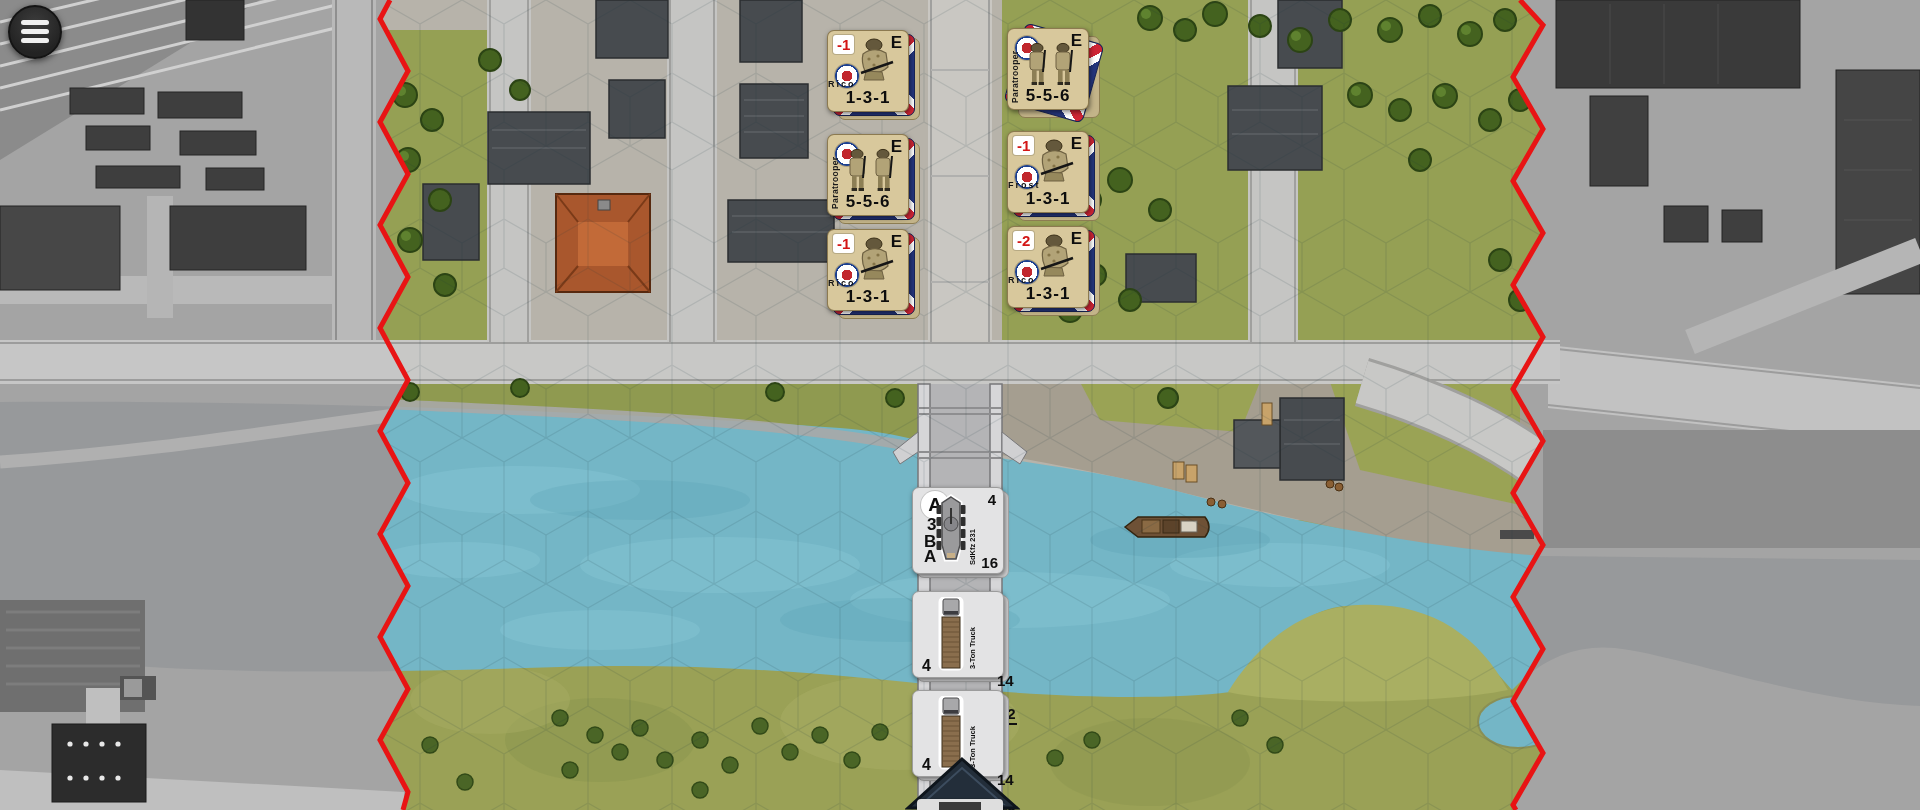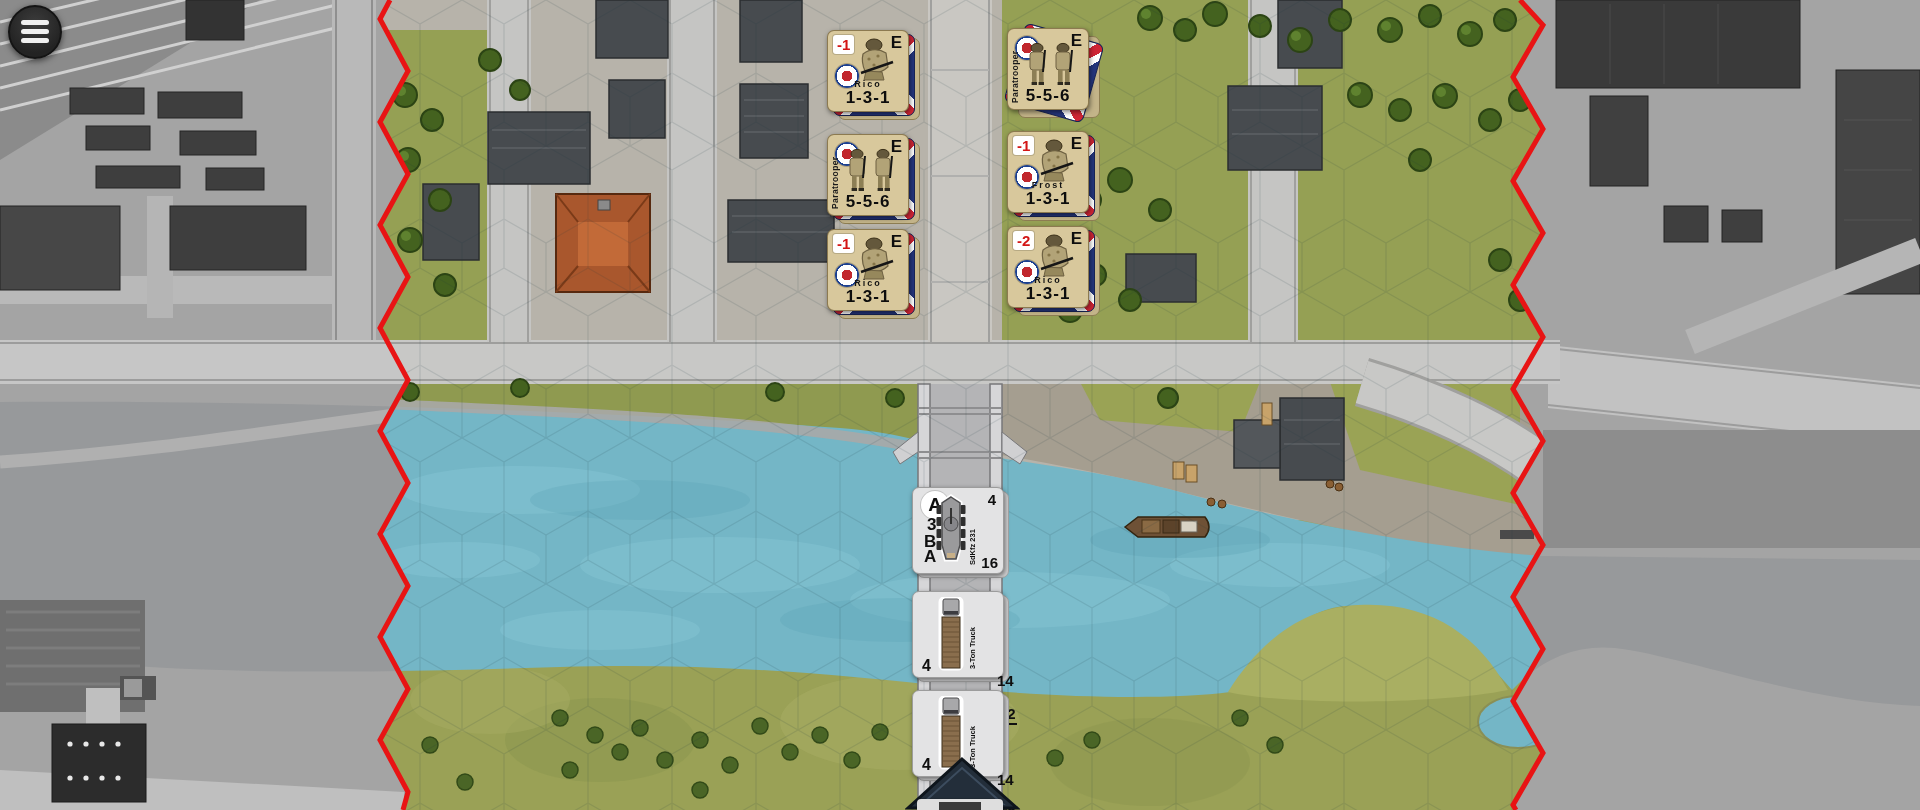--- a/index.html
+++ b/index.html
@@ -30,21 +30,21 @@
   .brit .face{background:#d8c89c;border:1px solid rgba(90,70,30,.6);}
   .mod{position:absolute;top:4px;left:5px;background:#fff;color:#d31616;font-weight:bold;
     font-size:15px;line-height:1;padding:2px 4px;border-radius:3px;box-shadow:0 0 0 1px rgba(0,0,0,.15);}
   .mod:empty{display:none;}
   .elite{position:absolute;top:2px;right:6px;font-size:17px;font-weight:800;color:#0d0d0d;}
   .roundel{position:absolute;width:24px;height:24px;border-radius:50%;
     background:radial-gradient(circle,#c1272d 0 31%,#ffffff 31% 60%,#1b3f8f 60% 100%);
     box-shadow:0 0 0 1px rgba(0,0,0,.2);}
   .brit.named .roundel{left:7px;top:33px;}
   .brit.para .roundel{left:7px;top:7px;}
-  .uname{position:absolute;bottom:22px;left:0;right:0;text-align:center;font-size:9px;
+  .uname{position:absolute;bottom:22px;left:0;right:0;text-align:left;font-size:9px;
     font-weight:bold;letter-spacing:2px;color:#141414;}
   .ustr{position:absolute;bottom:3px;left:0;right:0;text-align:center;font-size:17px;
     font-weight:800;letter-spacing:1px;color:#0d0d0d;}
   .vlab{position:absolute;left:2px;top:6px;bottom:6px;writing-mode:vertical-rl;
     transform:rotate(180deg);font-size:8.5px;font-weight:bold;color:#1a1a1a;
     display:flex;align-items:center;letter-spacing:.4px;}
   .sol{position:absolute;}
   .brit.named .sol{left:25px;top:6px;width:44px;height:46px;}
   .brit.para .sol{left:17px;top:13px;width:52px;height:46px;}
 

